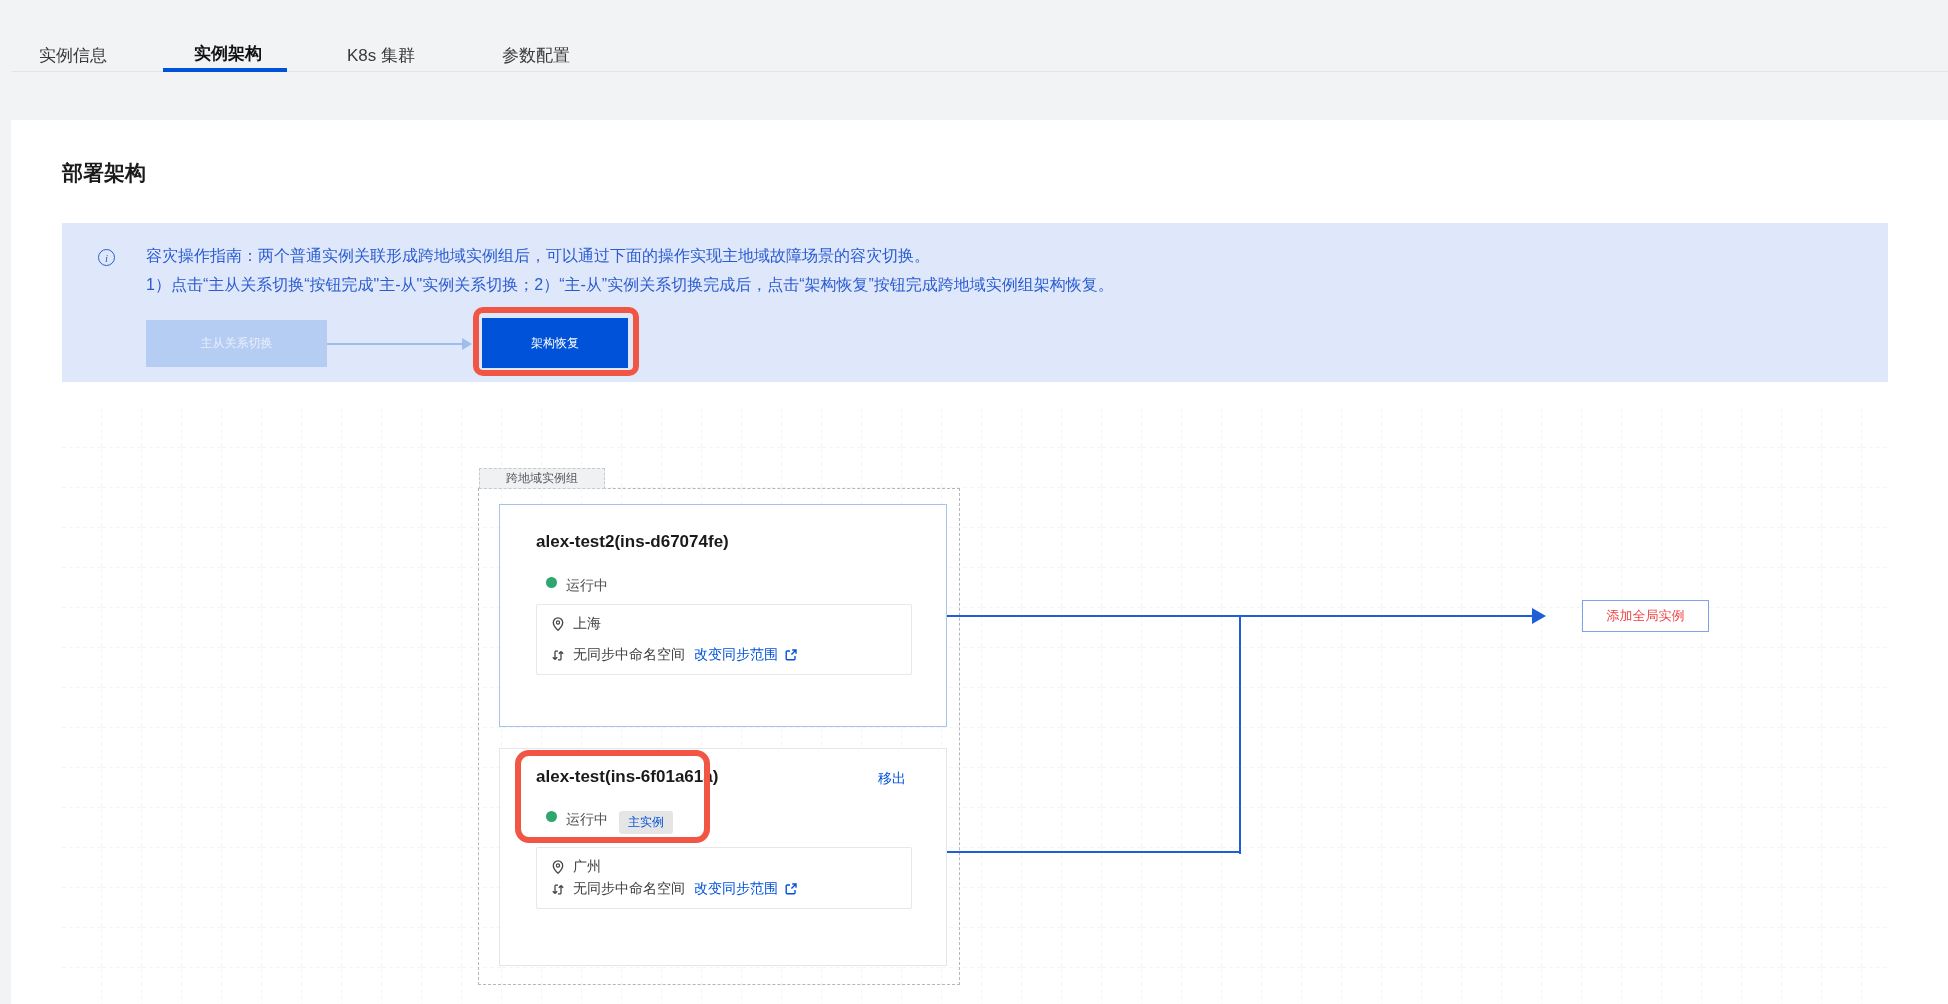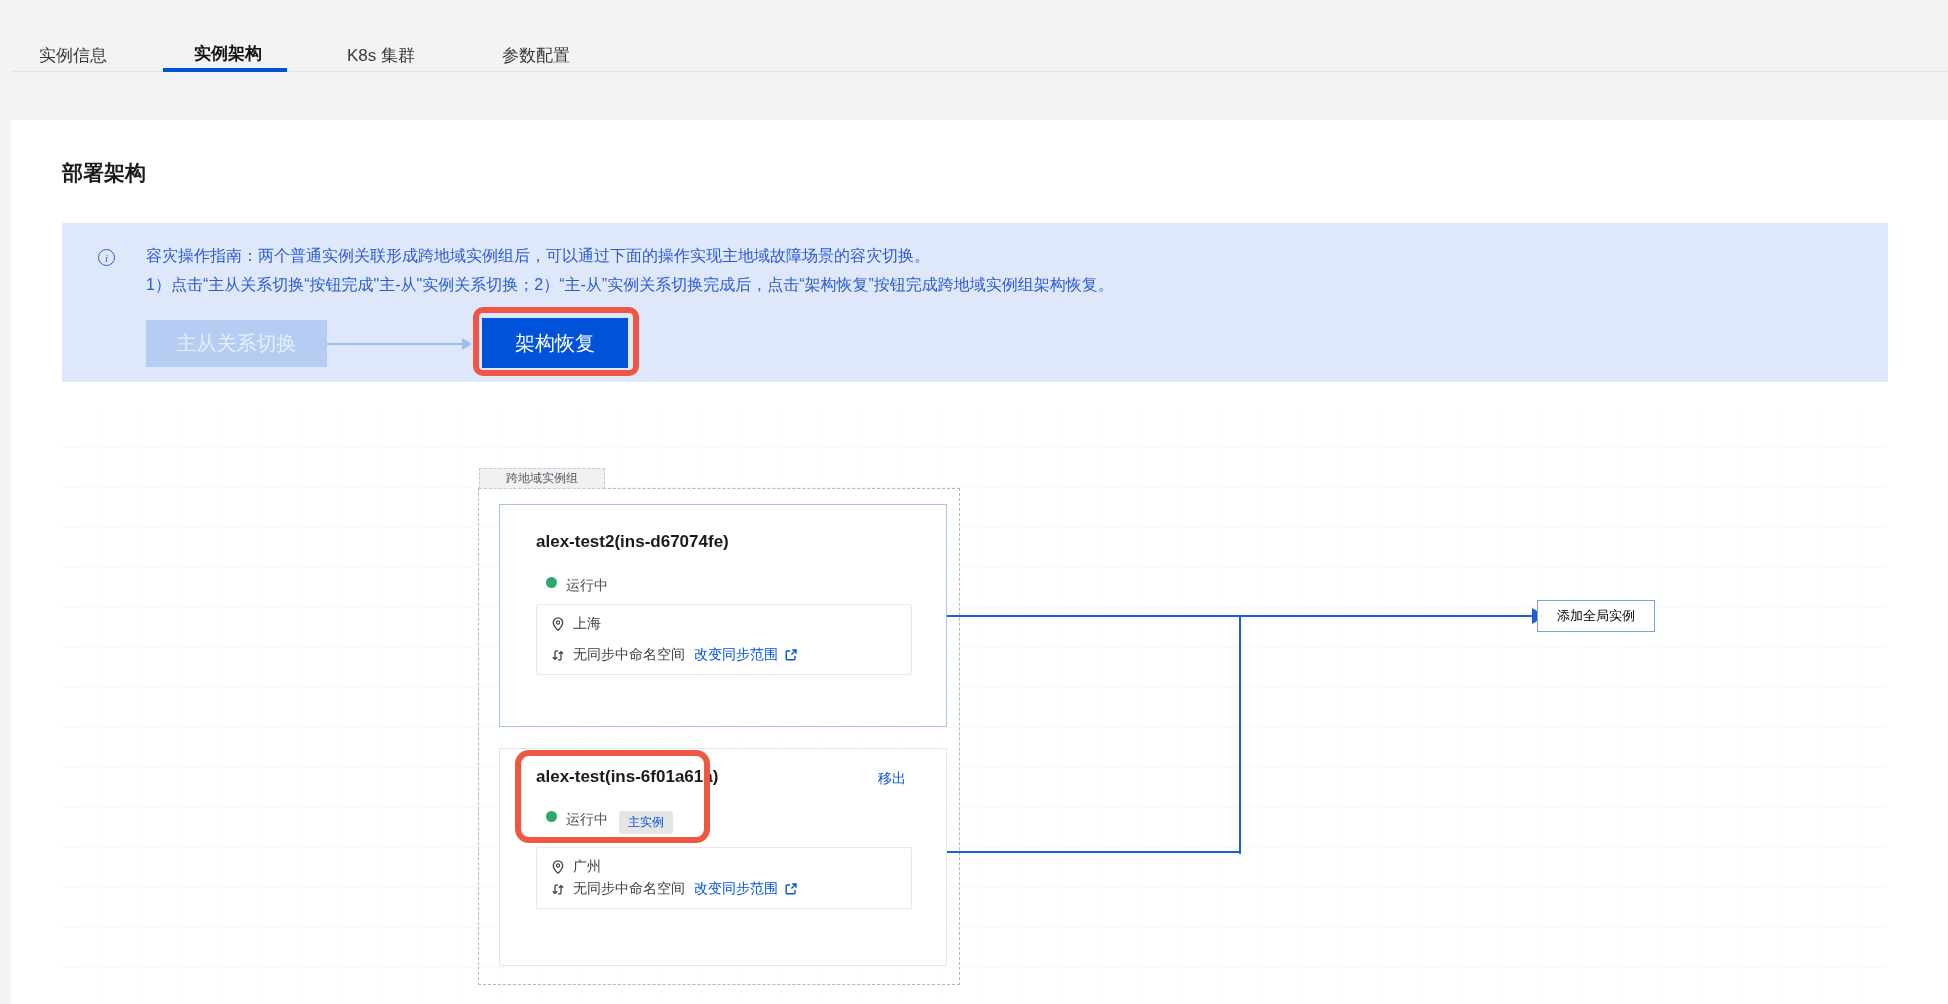--- a/index.html
+++ b/index.html
@@ -18,21 +18,21 @@
   .heading{left:62px;top:159px;font-size:21px;font-weight:bold;color:#1a1a1a;}
 
   
   .banner{left:62px;top:223px;width:1826px;height:159px;background:#dfe8fb;}
   .info-icon{left:98px;top:249px;width:17px;height:17px;border:1.5px solid #2a5bd0;border-radius:50%;
     color:#2a5bd0;font-size:11px;font-style:italic;font-family:"Liberation Serif","DejaVu Serif",serif;
     display:flex;align-items:center;justify-content:center;box-sizing:border-box;}
   .banner-line{color:#2a5bd0;font-size:16px;white-space:nowrap;}
   .bl1{left:146px;top:246px;}
   .bl2{left:146px;top:275px;}
-  .btn{display:flex;align-items:center;justify-content:center;font-size:20px;cursor:pointer;box-sizing:border-box;}
+  .btn{display:flex;align-items:center;justify-content:center;font-size:12px;cursor:pointer;box-sizing:border-box;}
   .btn-disabled{left:146px;top:320px;width:181px;height:47px;background:#b6cdf3;color:#e7eefc;}
   .btn-primary{left:482px;top:318px;width:146px;height:50px;background:#0052d9;color:#ffffff;}
   .conn-light{left:327px;top:343px;width:136px;height:2px;background:#9fbced;}
   .conn-light-arrow{left:462px;top:338px;width:0;height:0;border-top:6px solid transparent;
     border-bottom:6px solid transparent;border-left:10px solid #9fbced;}
 
   
   .annot{border:6px solid #f15543;box-sizing:border-box;pointer-events:none;z-index:60;}
   .annot1{left:473px;top:307px;width:166px;height:69px;border-radius:10px;}
   .annot2{left:515px;top:750px;width:195px;height:93px;border-radius:14px;}
@@ -59,22 +59,22 @@
   .sync-link{color:#0052d9;margin-left:9px;cursor:pointer;display:flex;align-items:center;}
   .sync-link .ic{margin-left:6px;margin-right:0;}
 
   
   .line{background:#1e5fd9;z-index:3;}
   .lineA{left:946px;top:615px;width:588px;height:2px;}
   .lineB{left:1239px;top:615px;width:2px;height:239px;}
   .lineC{left:946px;top:851px;width:295px;height:2px;}
   .arrowA{left:1532px;top:608px;width:0;height:0;border-top:8px solid transparent;
     border-bottom:8px solid transparent;border-left:14px solid #1e5fd9;z-index:3;}
-  .add-btn{left:1537px;top:600px;width:118px;height:32px;background:#fff;border:1px solid #7ea3ec;
-    color:#000000;font-size:13px;display:flex;align-items:center;justify-content:center;
+  .add-btn{left:1582px;top:600px;width:127px;height:32px;background:#fff;border:1px solid #7ea3ec;
+    color:#ef4444;font-size:13px;display:flex;align-items:center;justify-content:center;
     box-sizing:border-box;cursor:pointer;z-index:4;}
 </style>
 </head>
 <body>
 
 <div class="root">
 
   <div class="abs tabbar">
     <div class="tab" style="left:27px">实例信息</div>
     <div class="tab active" style="left:182px;top:42px">实例架构</div>

